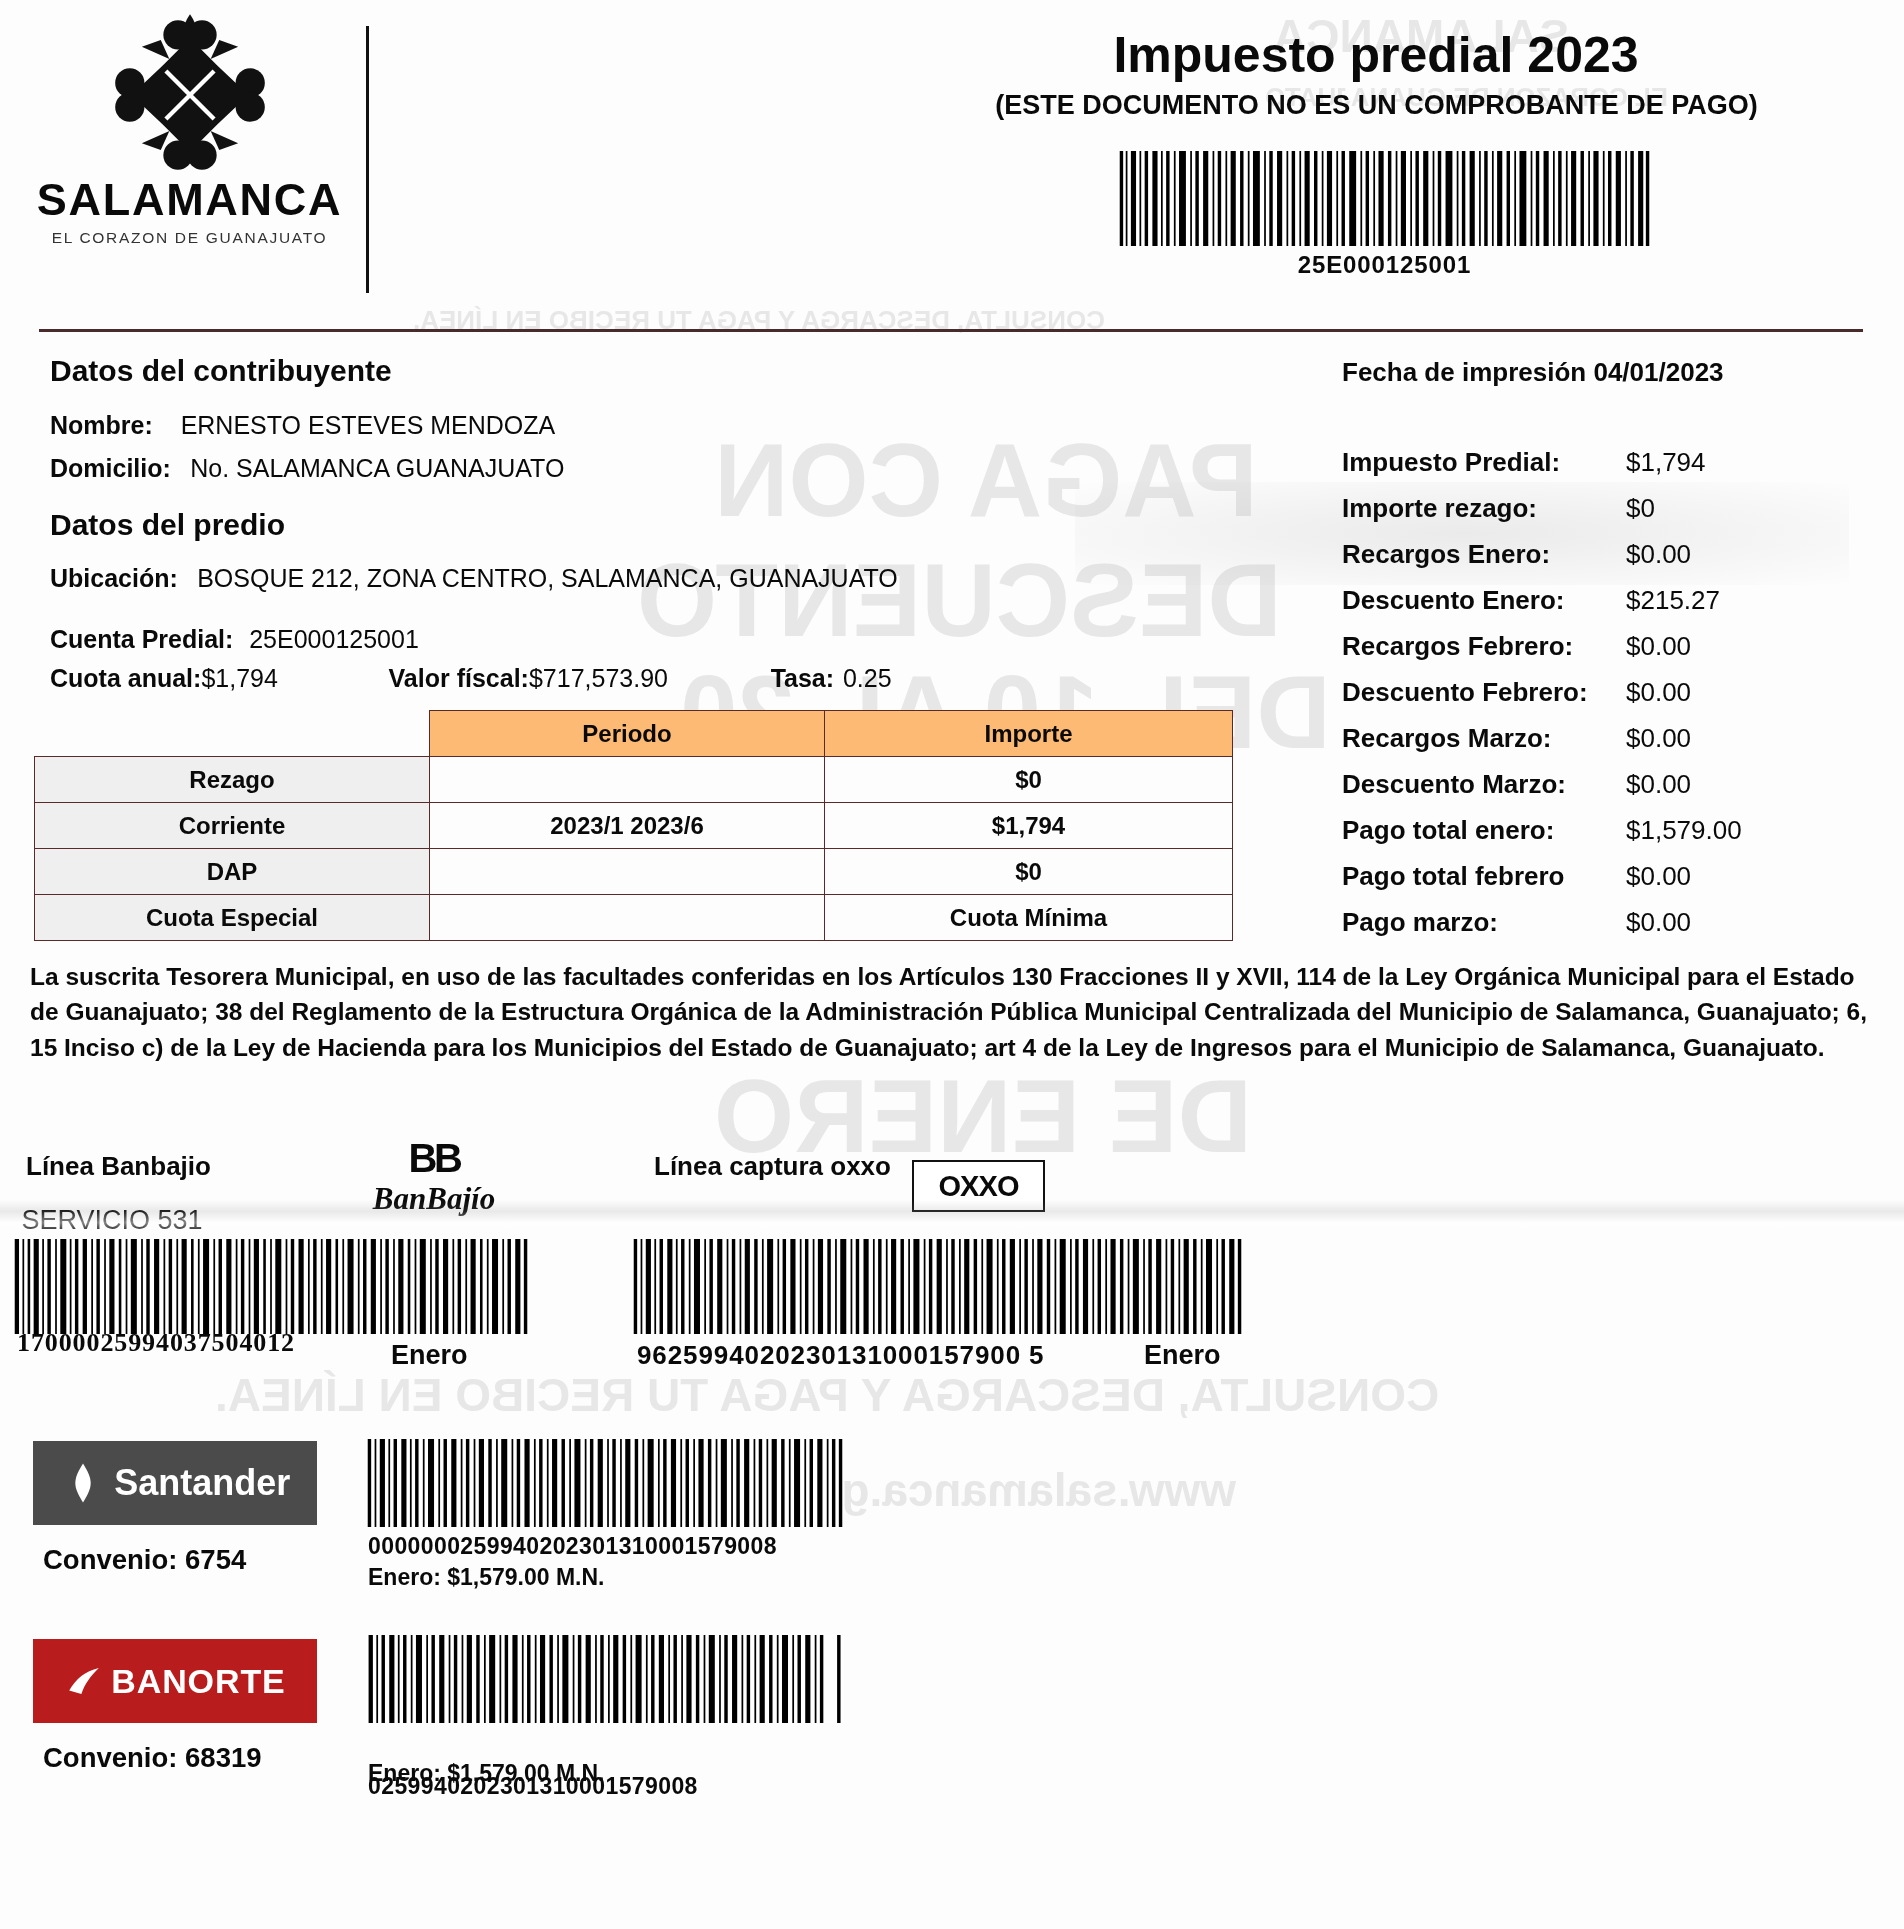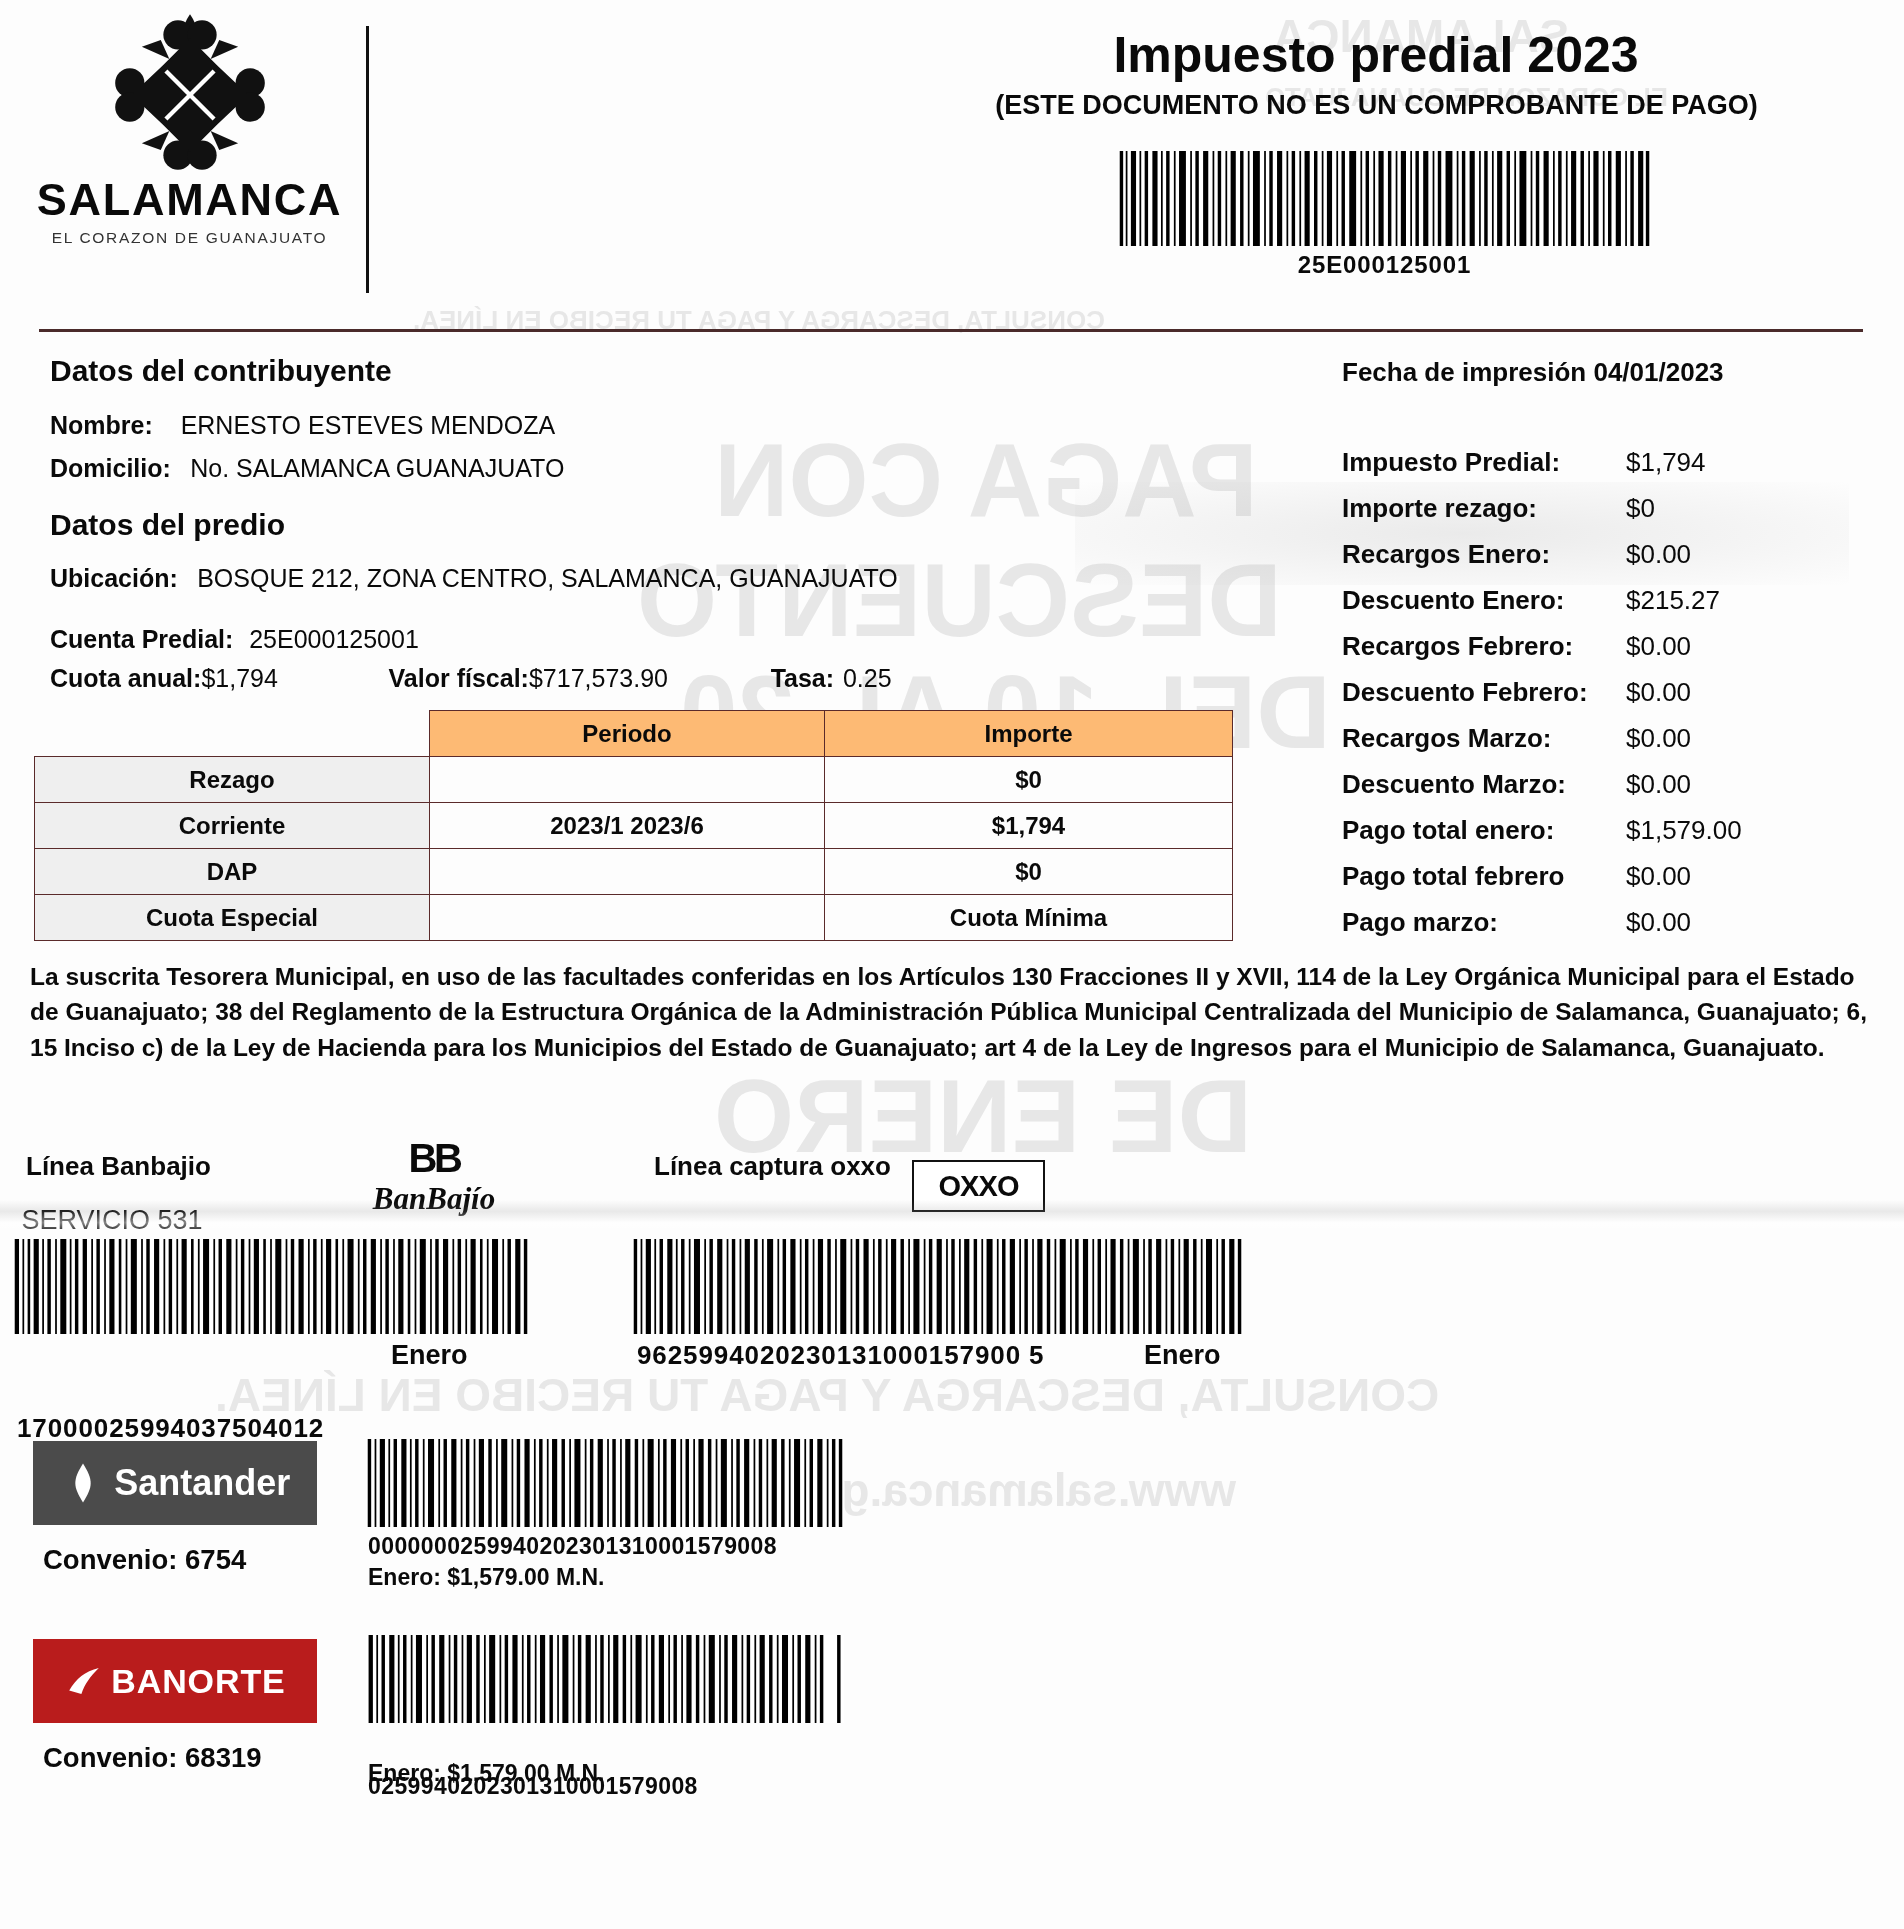--- a/index.html
+++ b/index.html
@@ -199,21 +199,21 @@
   #oxxo-logo {
     position:absolute; left:912px; top:1160px;
     width: 129px; height: 48px;
     border: 2.6px solid #111;
     display:flex; align-items:center; justify-content:center;
     font-size: 29px; font-weight: bold; letter-spacing: -0.9px;
     background: #fff;
   }
   #bc-banbajio { position:absolute; left:13px; top:1239px; width:516px; height:95px; }
   #bc-oxxo { position:absolute; left:632px; top:1239px; width:611px; height:95px; }
-  #num-banbajio { position:absolute; left:17px; top:1413px; font-size:26px; font-weight:bold; letter-spacing:0.9px; }
+  #num-banbajio { position:absolute; left:17px; top:1328px; font-size:26px; font-weight:bold; letter-spacing:0.9px;font-family:Liberation Serif, serif; }
   #mes-banbajio { position:absolute; left:391px; top:1340px; font-size:27px; font-weight:bold; }
   #num-oxxo { position:absolute; left:637px; top:1340px; font-size:26px; font-weight:bold; letter-spacing:0.9px; }
   #mes-oxxo { position:absolute; left:1144px; top:1340px; font-size:27px; font-weight:bold; }
 
   .bank-badge {
     position: absolute;
     width: 284px; height: 84px;
     display: flex; align-items: center; justify-content: center;
     color: #fff; font-weight: bold;
   }

